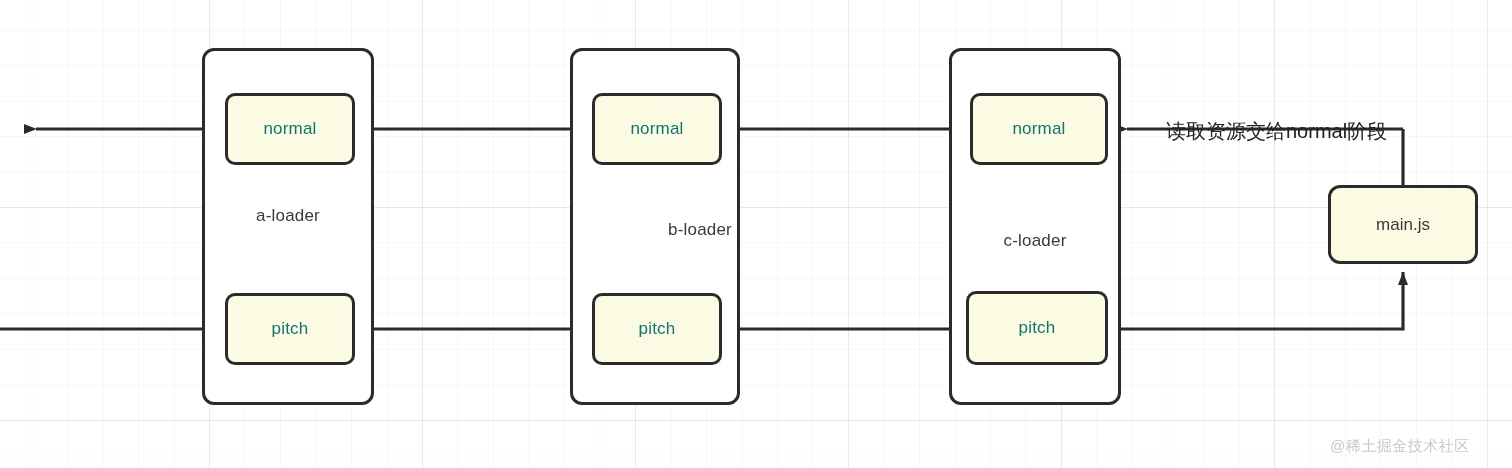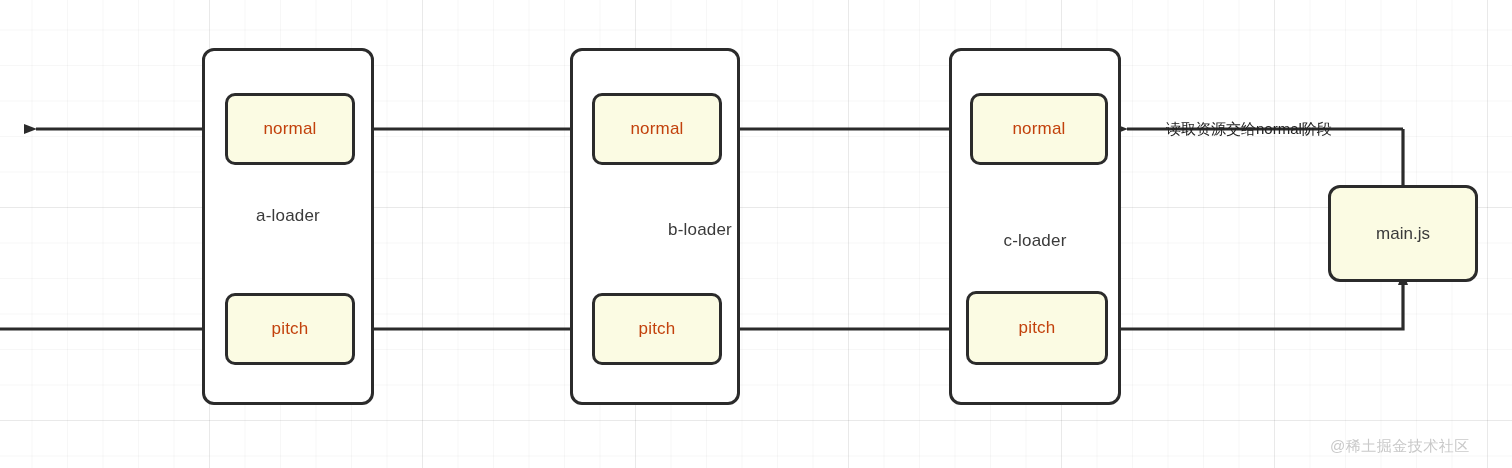--- a/index.html
+++ b/index.html
@@ -53,38 +53,38 @@
   .stage-box {
     position: absolute;
     box-sizing: border-box;
     border: 3px solid #2b2b2b;
     border-radius: 10px;
     background: #fbfbe3;
     display: flex;
     align-items: center;
     justify-content: center;
     font-size: 17px;
-    color: #c2410c;
+    color: #0f766e;
     letter-spacing: .2px;
   }
   .file-box {
     position: absolute;
     box-sizing: border-box;
     border: 3px solid #2b2b2b;
     border-radius: 12px;
     background: #fbfbe3;
     display: flex;
     align-items: center;
     justify-content: center;
     font-size: 17px;
     color: #3a3a3a;
   }
   .edge-label {
     position: absolute;
-    font-size: 15px;
+    font-size: 20px;
     color: #222222;
     white-space: nowrap;
     line-height: 1;
   }
   .watermark {
     position: absolute;
     font-size: 15px;
     color: #c9c9c9;
     white-space: nowrap;
     letter-spacing: .5px;
@@ -141,19 +141,19 @@
   </div>
   <div class="stage-box" style="left:592px; top:93px; width:130px; height:72px;">normal</div>
   <div class="stage-box" style="left:592px; top:293px; width:130px; height:72px;">pitch</div>
 
   <div class="loader-box" style="left:949px; top:48px; width:172px; height:357px;">
     <div class="loader-title" style="top:180px;">c-loader</div>
   </div>
   <div class="stage-box" style="left:970px; top:93px; width:138px; height:72px;">normal</div>
   <div class="stage-box" style="left:966px; top:291px; width:142px; height:74px;">pitch</div>
 
-  <div class="file-box" style="left:1328px; top:185px; width:150px; height:97px;">main.js</div>
+  <div class="file-box" style="left:1328px; top:185px; width:150px; height:79px;">main.js</div>
 
   <div class="edge-label" style="left:1166px; top:121px;">读取资源交给normal阶段</div>
 
   <div class="watermark" style="left:1330px; top:437px;">@稀土掘金技术社区</div>
 
 </div>
 
 </body></html>

